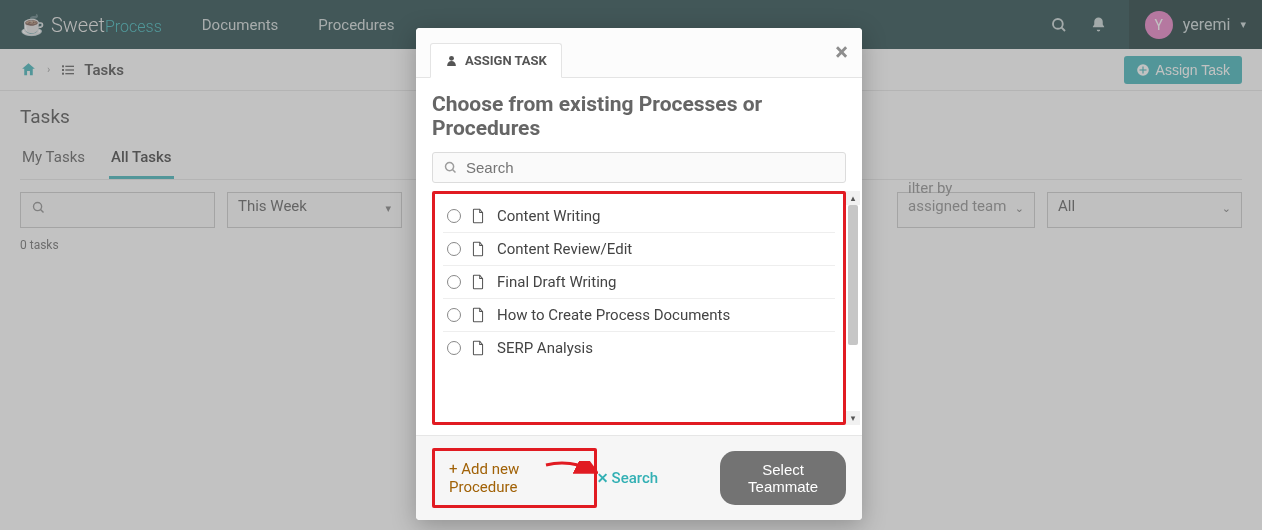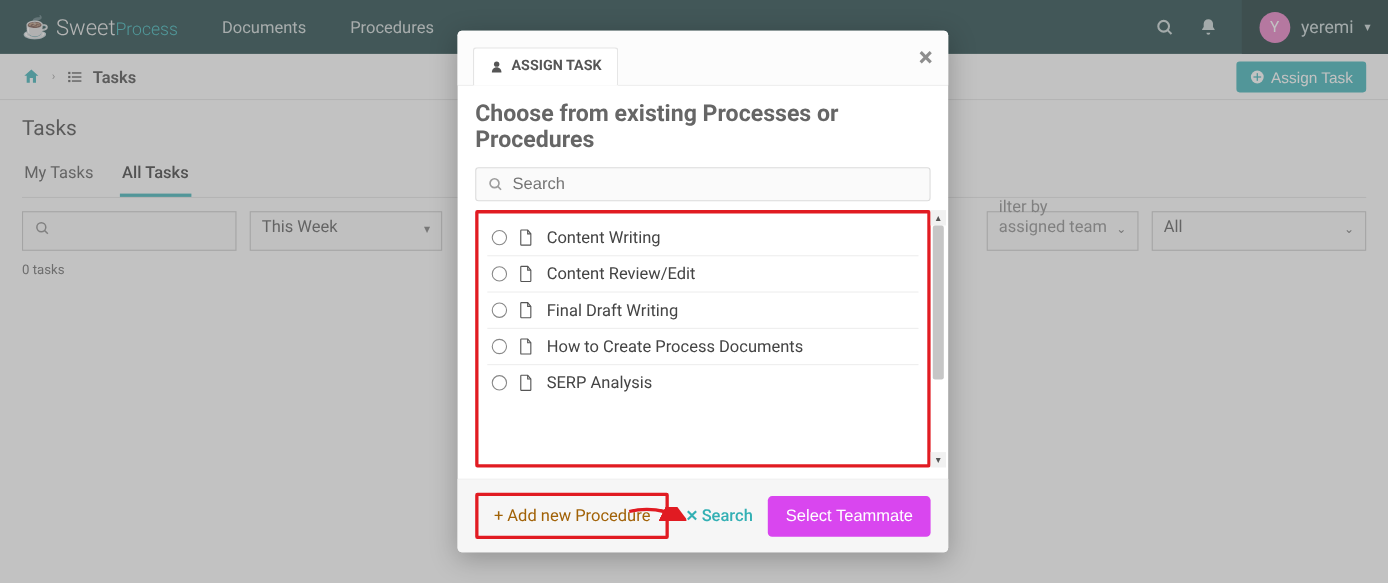--- a/index.html
+++ b/index.html
@@ -211,27 +211,28 @@
     padding: 9px 14px;
     color: #a16207;
     font-size: 15px;
     border-radius: 2px;
     cursor: pointer;
   }
   .footer-right { margin-left: auto; display: flex; align-items: center; gap: 14px; position: relative; }
   .cancel { color: #33b0b4; font-size: 15px; cursor: pointer; display:flex; align-items:center; gap:3px; font-weight:500;}
   .x-mark { font-weight: bold; font-size: 14px;}
   .select-tm {
-    background: #d946ef;
+    background: #737373;
     color: #fff;
     border: none;
-    border-radius: 4px;
+    border-radius: 15px;
     padding: 10px 16px;
     font-size: 15px;
     cursor: pointer;
+    margin-left: 48px;
   }
   .red-arrow {
     position: absolute;
     left: -55px;
     top: 10px;
     width: 56px;
     height: 20px;
     pointer-events: none;
   }
 

